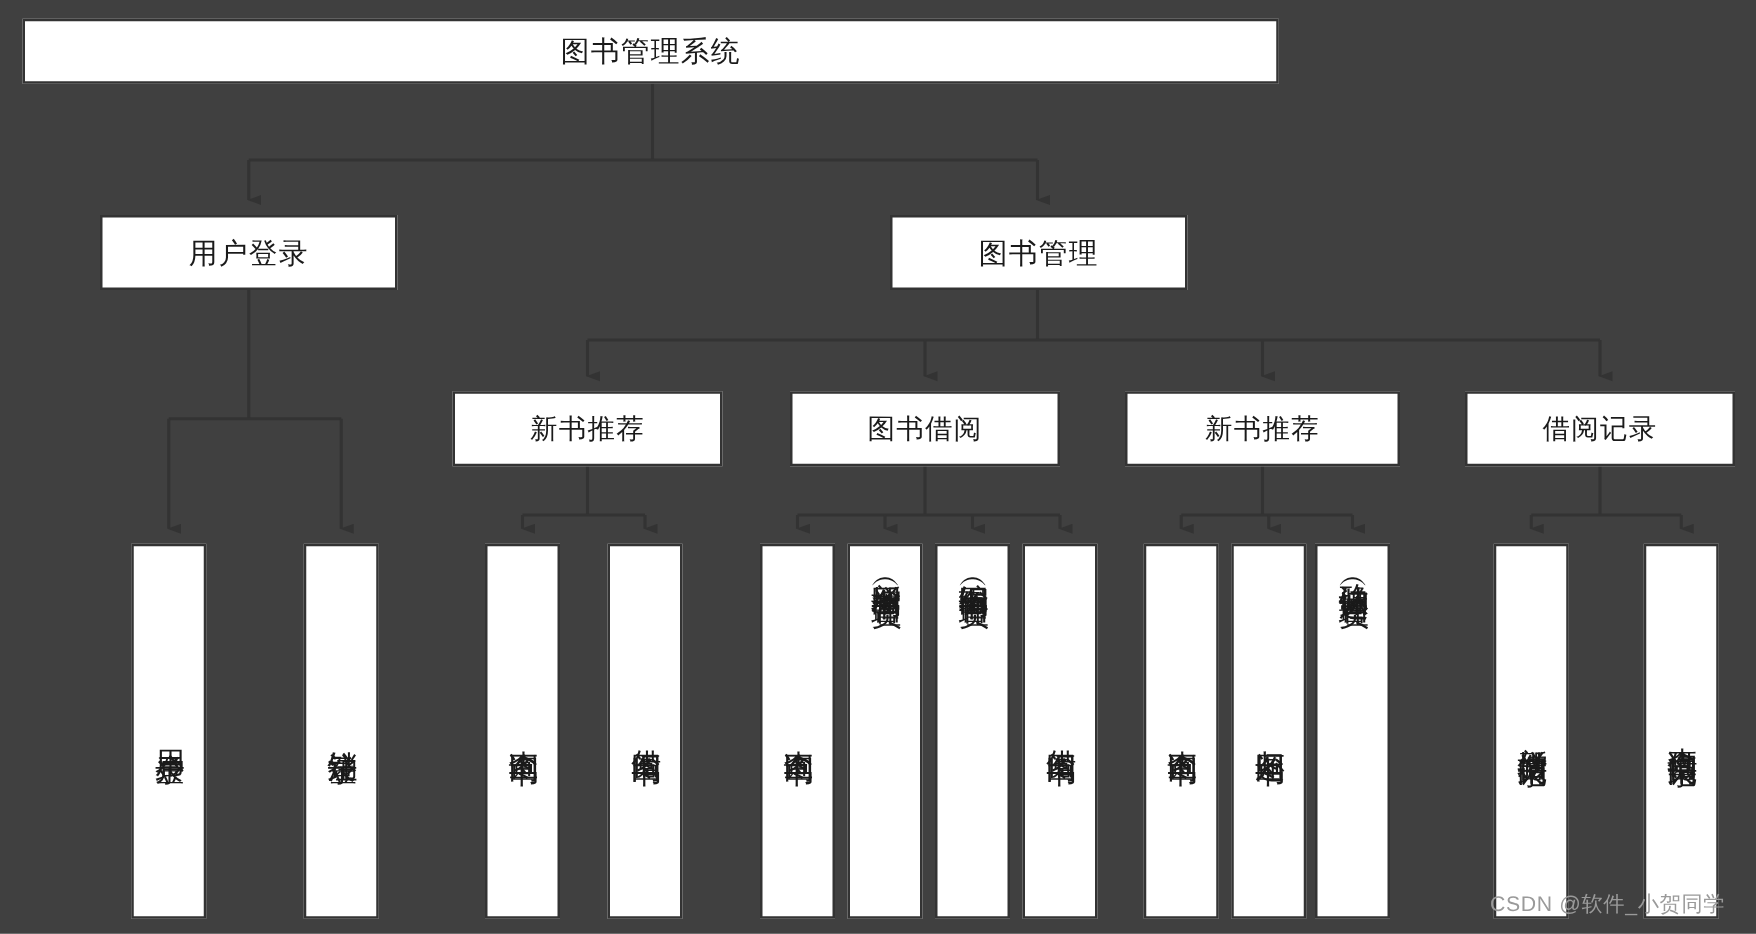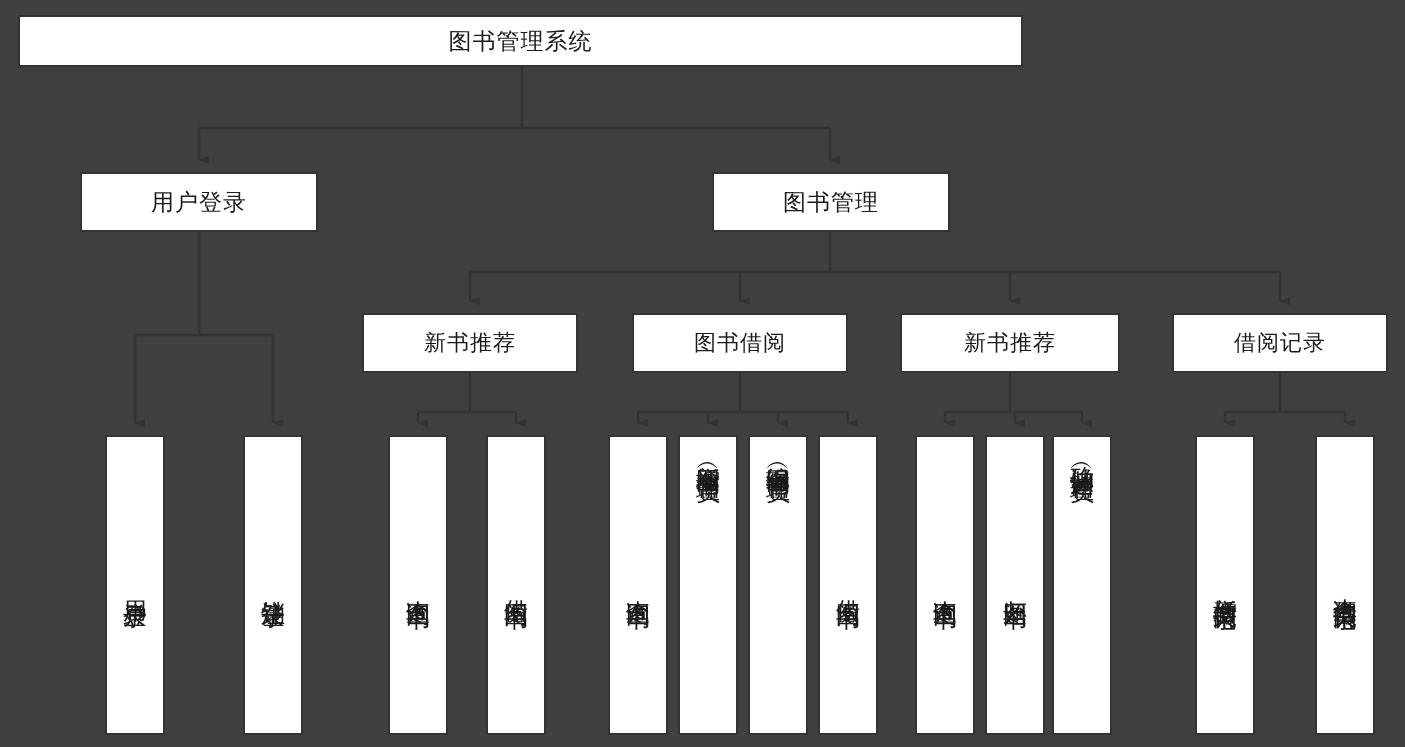--- a/index.html
+++ b/index.html
@@ -159,14 +159,15 @@
         <span class="node-label-v">确认归还（管理员）</span>
       </div>
       <div class="leaf-box centered" style="left: 1195px; top: 435px; width: 60px; height: 300px;">
         <span class="node-label-v">新增借阅记录</span>
       </div>
       <div class="leaf-box centered" style="left: 1315px; top: 435px; width: 60px; height: 300px;">
         <span class="node-label-v">查询借阅记录</span>
       </div>
     </div>
 
+  <div class="watermark">CSDN @软件_小贺同学</div>
 
 </div>
 
 </body></html>

